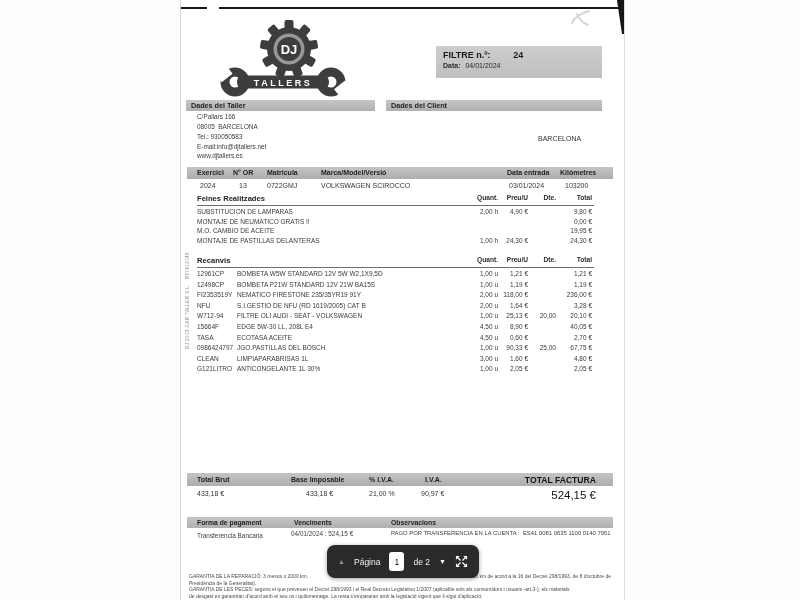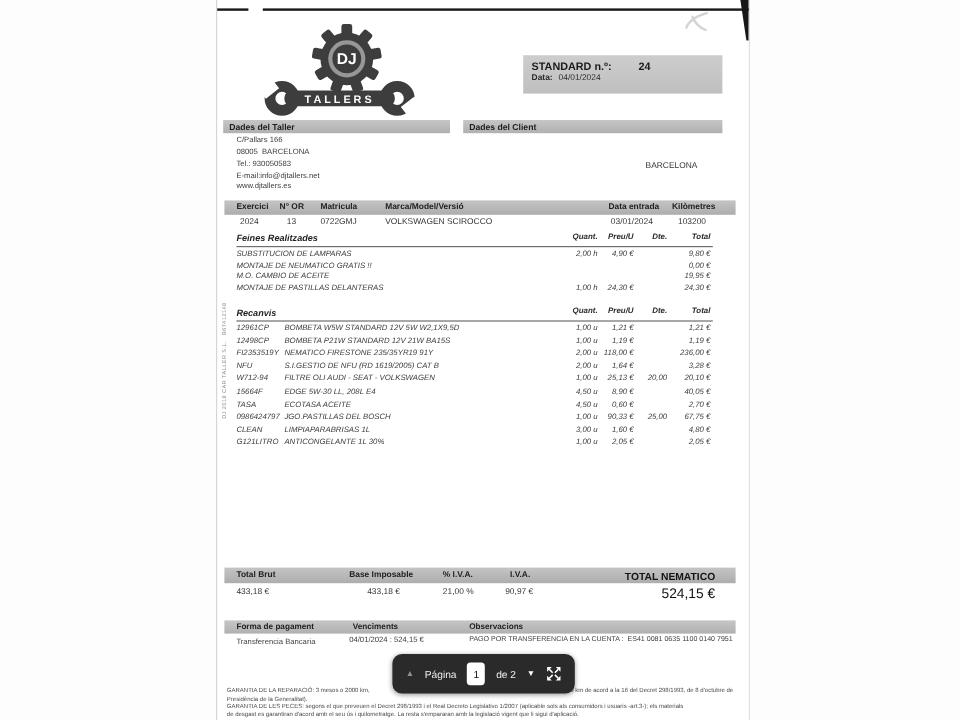--- a/index.html
+++ b/index.html
@@ -22,21 +22,21 @@
   .facturabox .l1{font-size:9px;font-weight:bold;color:#1a1a1a;}
   .facturabox .l1 .num{margin-left:20px;}
   .facturabox .l2{font-size:7px;color:#2a2a2a;margin-top:2px;}
   .facturabox .l2 b{margin-right:3px;}
   
   .t6{font-size:6.4px;color:#3c3c3c;}
   .t7{font-size:7px;color:#343434;}
   .t7b{font-size:7px;color:#222;font-weight:bold;}
   .t75b{font-size:7.6px;color:#1f1f1f;font-weight:bold;}
   .rule{position:absolute;left:16px;right:30px;height:1px;background:#6e6e6e;}
-  .row{position:absolute;left:0;width:443px;height:10px;font-size:6.5px;color:#3b3b3b;font-style:italic;}
+  .row{position:absolute;left:0;width:443px;height:10px;font-size:6.5px;color:#3b3b3b;}
   .row span{position:absolute;white-space:nowrap;}
   .desc1{left:16px;} .ref{left:16px;} .desc2{left:56px;}
   .cq{right:126px;} .cp{right:96px;} .cd{right:68px;} .ct{right:32px;}
   .colhead{font-size:6.6px;font-weight:bold;color:#2b2b2b;}
   .sidetext{position:absolute;left:-62px;top:296px;width:140px;height:9px;
             transform:rotate(-90deg);font-size:4.6px;color:#8b8b8b;text-align:center;
             letter-spacing:.4px;white-space:nowrap;}
   .foot{position:absolute;font-size:5px;color:#4a4a4a;white-space:nowrap;}
   
   .totalbig{font-size:11.5px;font-weight:normal;color:#111;}
@@ -94,21 +94,21 @@
           <circle cx="114" cy="64" r="10" fill="none" stroke="#3d3d3d" stroke-width="9"></circle>
           <rect x="118" y="66" width="14" height="9" fill="#ffffff" transform="rotate(-38 125 70)"></rect>
           <rect x="20" y="57.5" width="92" height="13" rx="6" fill="#3d3d3d"></rect>
           <text x="66" y="67.5" text-anchor="middle" fill="#ffffff" font-size="9" font-weight="bold" letter-spacing="2.5">TALLERS</text>
         </g>
       </svg>
     </div>
 
     <div class="abs facturabox" style="left:255px;top:46px;width:166px;height:32px;">
       <div class="l1">
-        <span>STANDARD n.º:</span>
+        <span>FILTRE n.º:</span>
         <span class="num">24</span>
       </div>
       <div class="l2">
         <b>Data:</b>
         <span>04/01/2024</span>
       </div>
     </div>
 
     <div class="abs bar" style="left:205px;top:100px;width:216px;height:11px;">Dades del Client</div>
     <div class="abs bar" style="left:5px;top:100px;width:189px;height:11px;">Dades del Taller</div>
@@ -261,21 +261,21 @@
       <span class="cp">2,05 €</span>
       <span class="cd"></span>
       <span class="ct">2,05 €</span>
     </div>
 
     <div class="abs bar bigbar" style="left:6px;top:473px;width:426px;height:13px;"></div>
     <div class="abs t7b" style="left:16px;top:476px;">Total Brut</div>
     <div class="abs t7b" style="left:110px;top:476px;">Base Imposable</div>
     <div class="abs t7b" style="left:188px;top:476px;">% I.V.A.</div>
     <div class="abs t7b" style="left:244px;top:476px;">I.V.A.</div>
-    <div class="abs" style="right:28px;top:475px;font-size:8.6px;font-weight:bold;color:#141414;">TOTAL NEMATICO</div>
+    <div class="abs" style="right:28px;top:475px;font-size:8.6px;font-weight:bold;color:#141414;">TOTAL FACTURA</div>
     <div class="abs t7" style="left:16px;top:490px;">433,18 €</div>
     <div class="abs t7" style="left:125px;top:490px;">433,18 €</div>
     <div class="abs t7" style="left:188px;top:490px;">21,00 %</div>
     <div class="abs t7" style="left:240px;top:490px;">90,97 €</div>
     <div class="abs totalbig" style="right:28px;top:489px;">524,15 €</div>
 
     <div class="abs bar" style="left:6px;top:517px;width:426px;height:11px;"></div>
     <div class="abs" style="left:16px;top:519px;font-size:6.8px;font-weight:bold;color:#222;">Forma de pagament</div>
     <div class="abs" style="left:113px;top:519px;font-size:6.8px;font-weight:bold;color:#222;">Venciments</div>
     <div class="abs" style="left:210px;top:519px;font-size:6.8px;font-weight:bold;color:#222;">Observacions</div>

